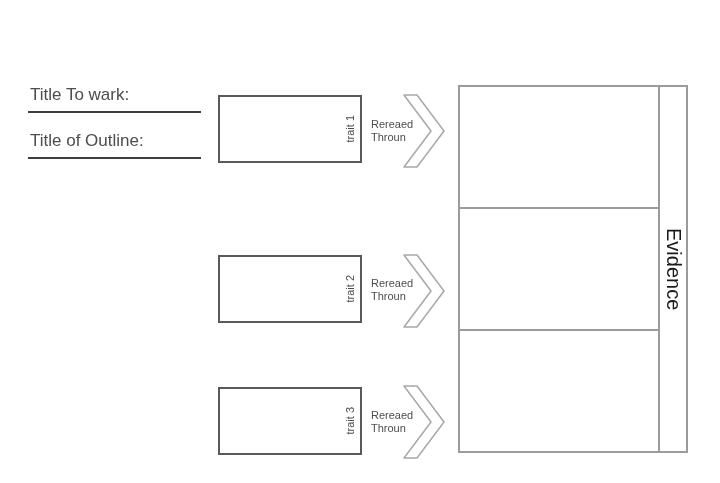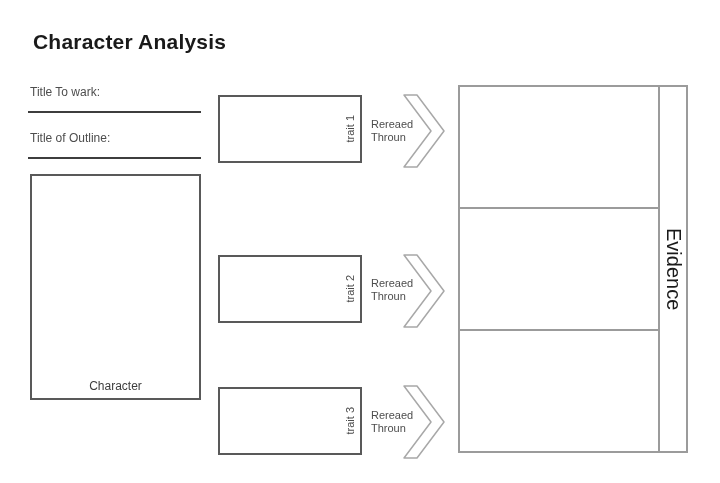--- a/index.html
+++ b/index.html
@@ -20,21 +20,21 @@
     top: 30px;
     font-size: 21px;
     font-weight: bold;
     color: #1a1a1a;
     letter-spacing: 0.2px;
   }
 
   .field-label {
     position: absolute;
     left: 30px;
-    font-size: 12px;
+    font-size: 17px;
     color: #4d4d4d;
   }
   .field-label.f1 { top: 85px; }
   .field-label.f2 { top: 131px; }
 
   .field-line {
     position: absolute;
     left: 28px;
     width: 173px;
     height: 2px;
@@ -144,31 +144,27 @@
     font-size: 20px;
     color: #1a1a1a;
     white-space: nowrap;
   }
 </style>
 </head>
 <body>
 
 <div class="canvas">
 
-  <div class="page-title">Character Analysis</div>
 
   <div class="field-label f1">Title To wark:</div>
   <div class="field-line l1"></div>
 
   <div class="field-label f2">Title of Outline:</div>
   <div class="field-line l2"></div>
 
-  <div class="character-box">
-    <div class="char-label">Character</div>
-  </div>
 
   <div class="trait-box t1">
     <div class="trait-label-wrap">
       <span class="trait-label">trait 1</span>
     </div>
   </div>
   <div class="arrow-text a1">
     <div>Rereaed</div>
     <div>Throun</div>
   </div>

